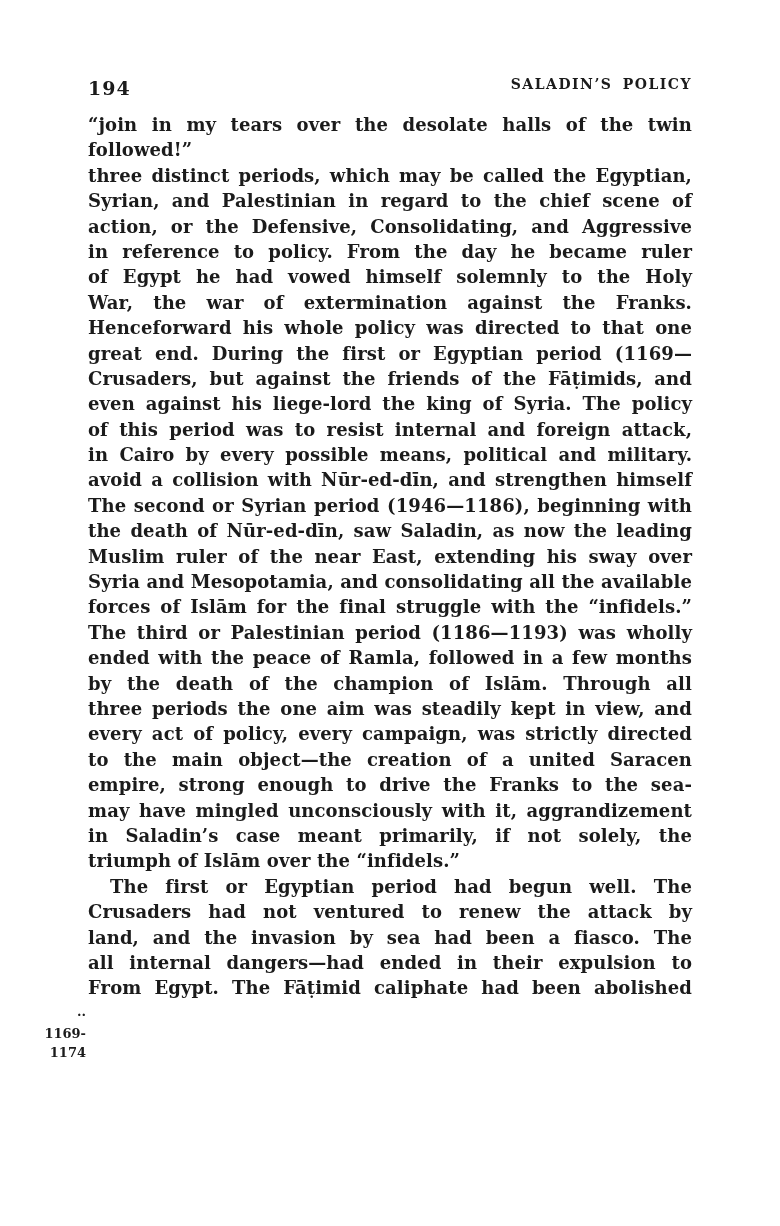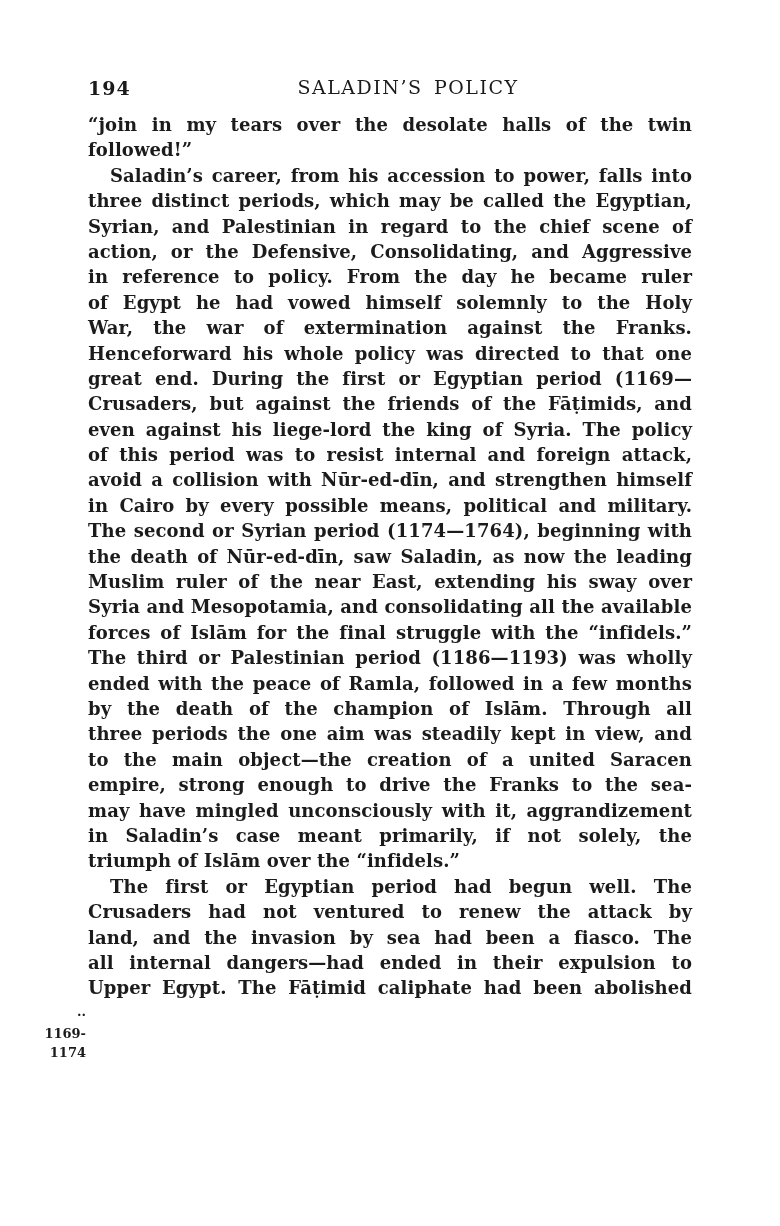--- a/index.html
+++ b/index.html
@@ -25,23 +25,23 @@
   }
   .page-num {
     position: absolute;
     left: 0;
     top: 1px;
     font-size: 19px;
     font-weight: bold;
     letter-spacing: 1px;
   }
   .running-title {
-    text-align: center;
-    font-size: 19px;
-    font-weight: normal;
+    text-align: right;
+    font-size: 14px;
+    font-weight: bold;
     letter-spacing: 1.5px;
     text-indent: 36px;
     word-spacing: 4px;
   }
   .body-text {
     position: absolute;
     top: 112px;
     left: 88px;
     width: 604px;
   }
@@ -85,48 +85,48 @@
 
   <div class="margin-note">
       <div>··</div>
       <div>1169-</div>
       <div>1174</div>
     </div>
 
   <div class="body-text">
       <div class="line">“join in my tears over the desolate halls of the twin</div>
       <div class="line short">followed!”</div>
-      <div class="line indent">Saladin’s career, from his accession to power, falls into</div>
       <div class="line">three distinct periods, which may be called the Egyptian,</div>
       <div class="line">Syrian, and Palestinian in regard to the chief scene of</div>
       <div class="line">action, or the Defensive, Consolidating, and Aggressive</div>
       <div class="line">in reference to policy.  From the day he became ruler</div>
       <div class="line">of Egypt he had vowed himself solemnly to the Holy</div>
       <div class="line">War, the war of extermination against the Franks.</div>
       <div class="line">Henceforward his whole policy was directed to that one</div>
       <div class="line">great end.  During the first or Egyptian period (1169—</div>
       <div class="line">Crusaders, but against the friends of the Fāṭimids, and</div>
       <div class="line">even against his liege-lord the king of Syria.  The policy</div>
       <div class="line">of this period was to resist internal and foreign attack,</div>
+      <div class="line">in Cairo by every possible means, political and military.</div>
       <div class="line">avoid a collision with Nūr-ed-dīn, and strengthen himself</div>
-      <div class="line">in Cairo by every possible means, political and military.</div>
-      <div class="line">The second or Syrian period (1174—1764), beginning with</div>
+      <div class="line">The second or Syrian period (1946—1186), beginning with</div>
       <div class="line">the death of Nūr-ed-dīn, saw Saladin, as now the leading</div>
       <div class="line">Muslim ruler of the near East, extending his sway over</div>
       <div class="line">Syria and Mesopotamia, and consolidating all the available</div>
       <div class="line">forces of Islām for the final struggle with the “infidels.”</div>
       <div class="line">The third or Palestinian period (1186—1193) was wholly</div>
       <div class="line">ended with the peace of Ramla, followed in a few months</div>
       <div class="line">by the death of the champion of Islām.  Through all</div>
       <div class="line">three periods the one aim was steadily kept in view, and</div>
+      <div class="line">every act of policy, every campaign, was strictly directed</div>
       <div class="line">to the main object—the creation of a united Saracen</div>
       <div class="line">empire, strong enough to drive the Franks to the sea-</div>
       <div class="line">may have mingled unconsciously with it, aggrandizement</div>
       <div class="line">in Saladin’s case meant primarily, if not solely, the</div>
       <div class="line short">triumph of Islām over the “infidels.”</div>
       <div class="line indent">The first or Egyptian period had begun well.  The</div>
       <div class="line">Crusaders had not ventured to renew the attack by</div>
       <div class="line">land, and the invasion by sea had been a fiasco.  The</div>
       <div class="line">all internal dangers—had ended in their expulsion to</div>
-      <div class="line">Upper Egypt.  The Fāṭimid caliphate had been abolished</div>
+      <div class="line">From Egypt.  The Fāṭimid caliphate had been abolished</div>
     </div>
 
 </div>
 
 </body></html>

